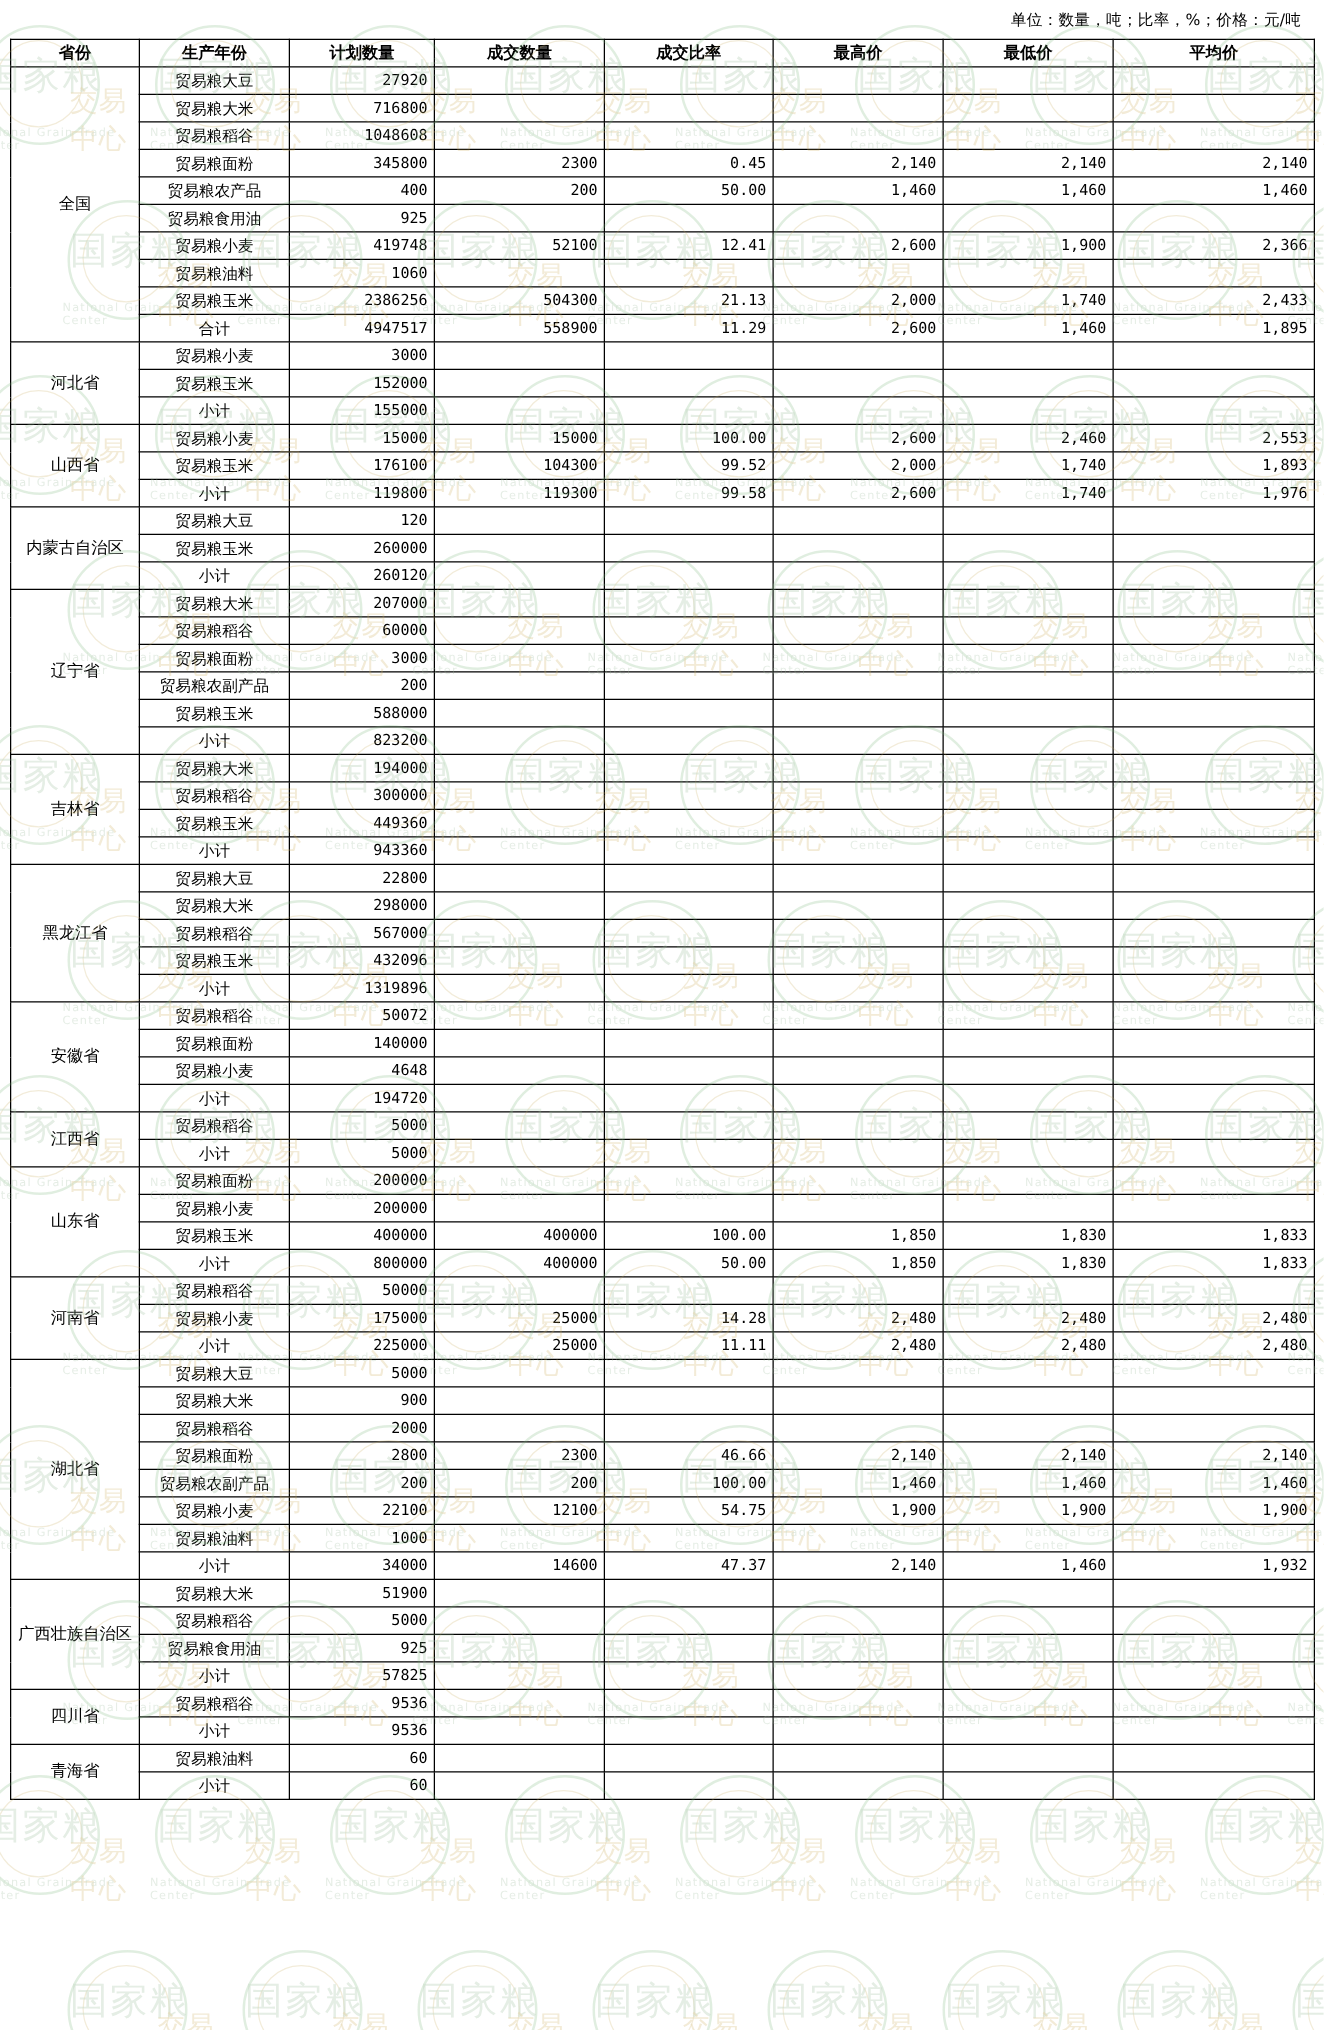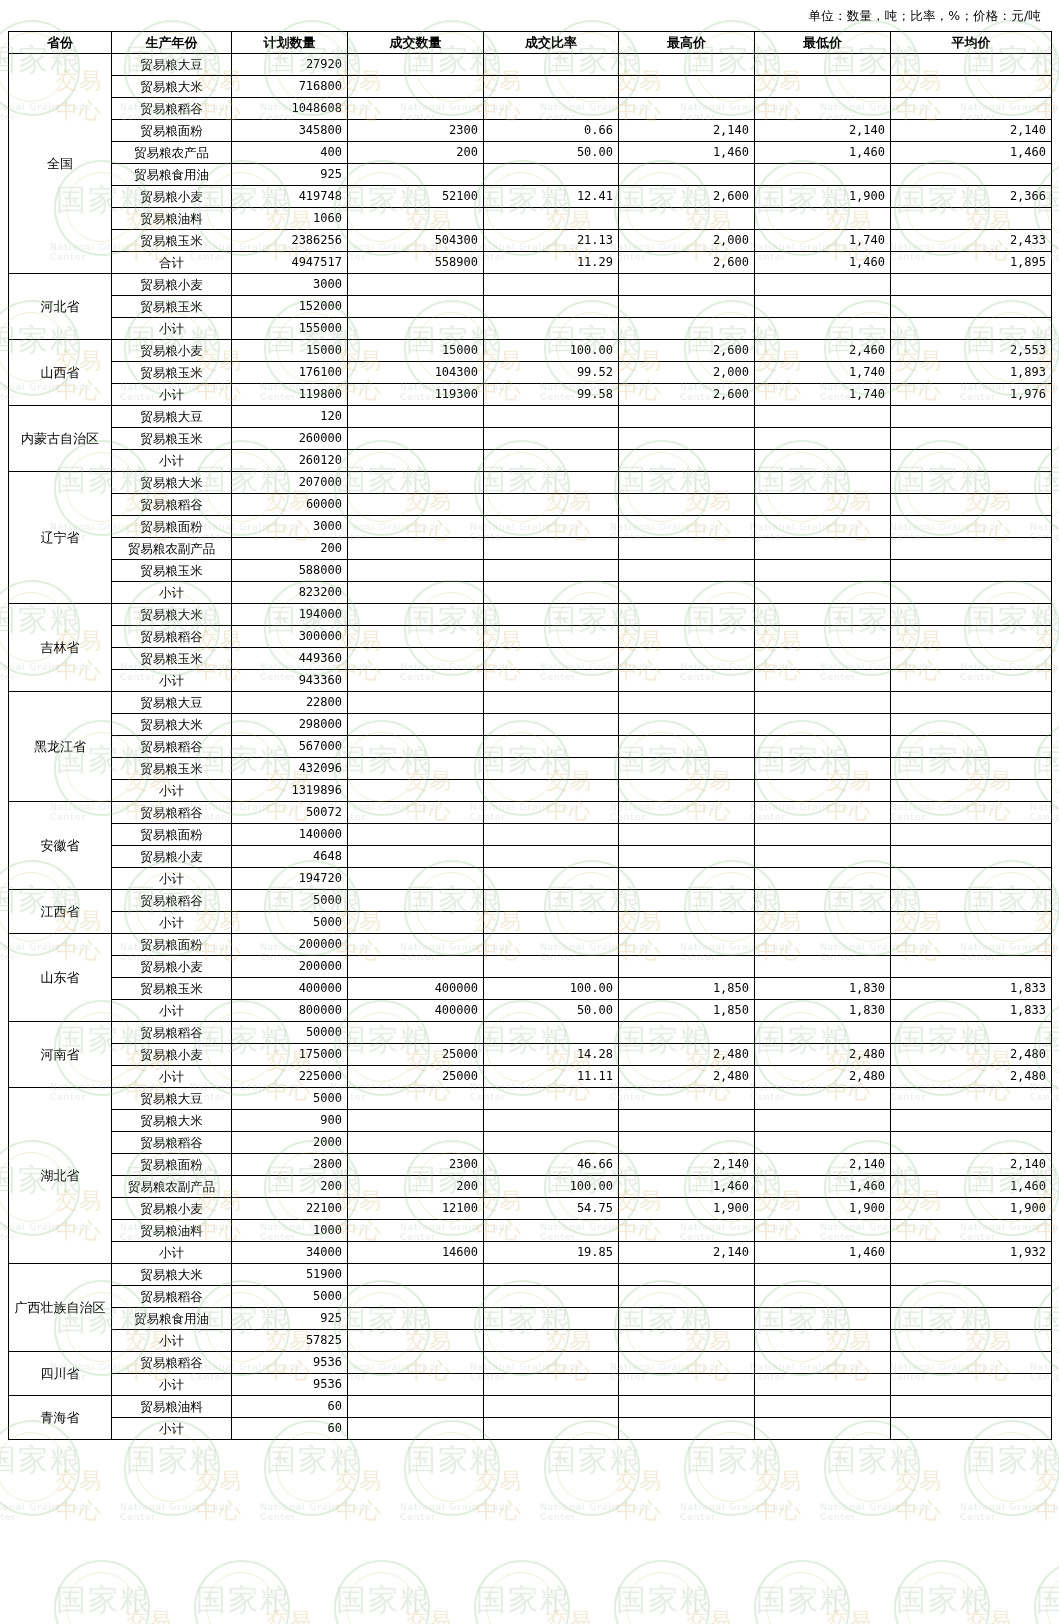--- a/index.html
+++ b/index.html
@@ -178,21 +178,21 @@
             <td class="num"></td>
             <td class="num"></td>
             <td class="num"></td>
             <td class="num"></td>
             <td class="num"></td>
           </tr>
           <tr>
             <td class="item">贸易粮面粉</td>
             <td class="num">345800</td>
             <td class="num">2300</td>
-            <td class="num">0.66</td>
+            <td class="num">0.45</td>
             <td class="num">2,140</td>
             <td class="num">2,140</td>
             <td class="num">2,140</td>
           </tr>
           <tr>
             <td class="item">贸易粮农产品</td>
             <td class="num">400</td>
             <td class="num">200</td>
             <td class="num">50.00</td>
             <td class="num">1,460</td>
@@ -648,21 +648,21 @@
             <td class="num"></td>
             <td class="num"></td>
             <td class="num"></td>
             <td class="num"></td>
             <td class="num"></td>
           </tr>
           <tr>
             <td class="item sub">小计</td>
             <td class="num">34000</td>
             <td class="num">14600</td>
-            <td class="num">19.85</td>
+            <td class="num">47.37</td>
             <td class="num">2,140</td>
             <td class="num">1,460</td>
             <td class="num">1,932</td>
           </tr>
           <tr>
             <td class="prov" rowspan="4">广西壮族自治区</td>
             <td class="item">贸易粮大米</td>
             <td class="num">51900</td>
             <td class="num"></td>
             <td class="num"></td>

